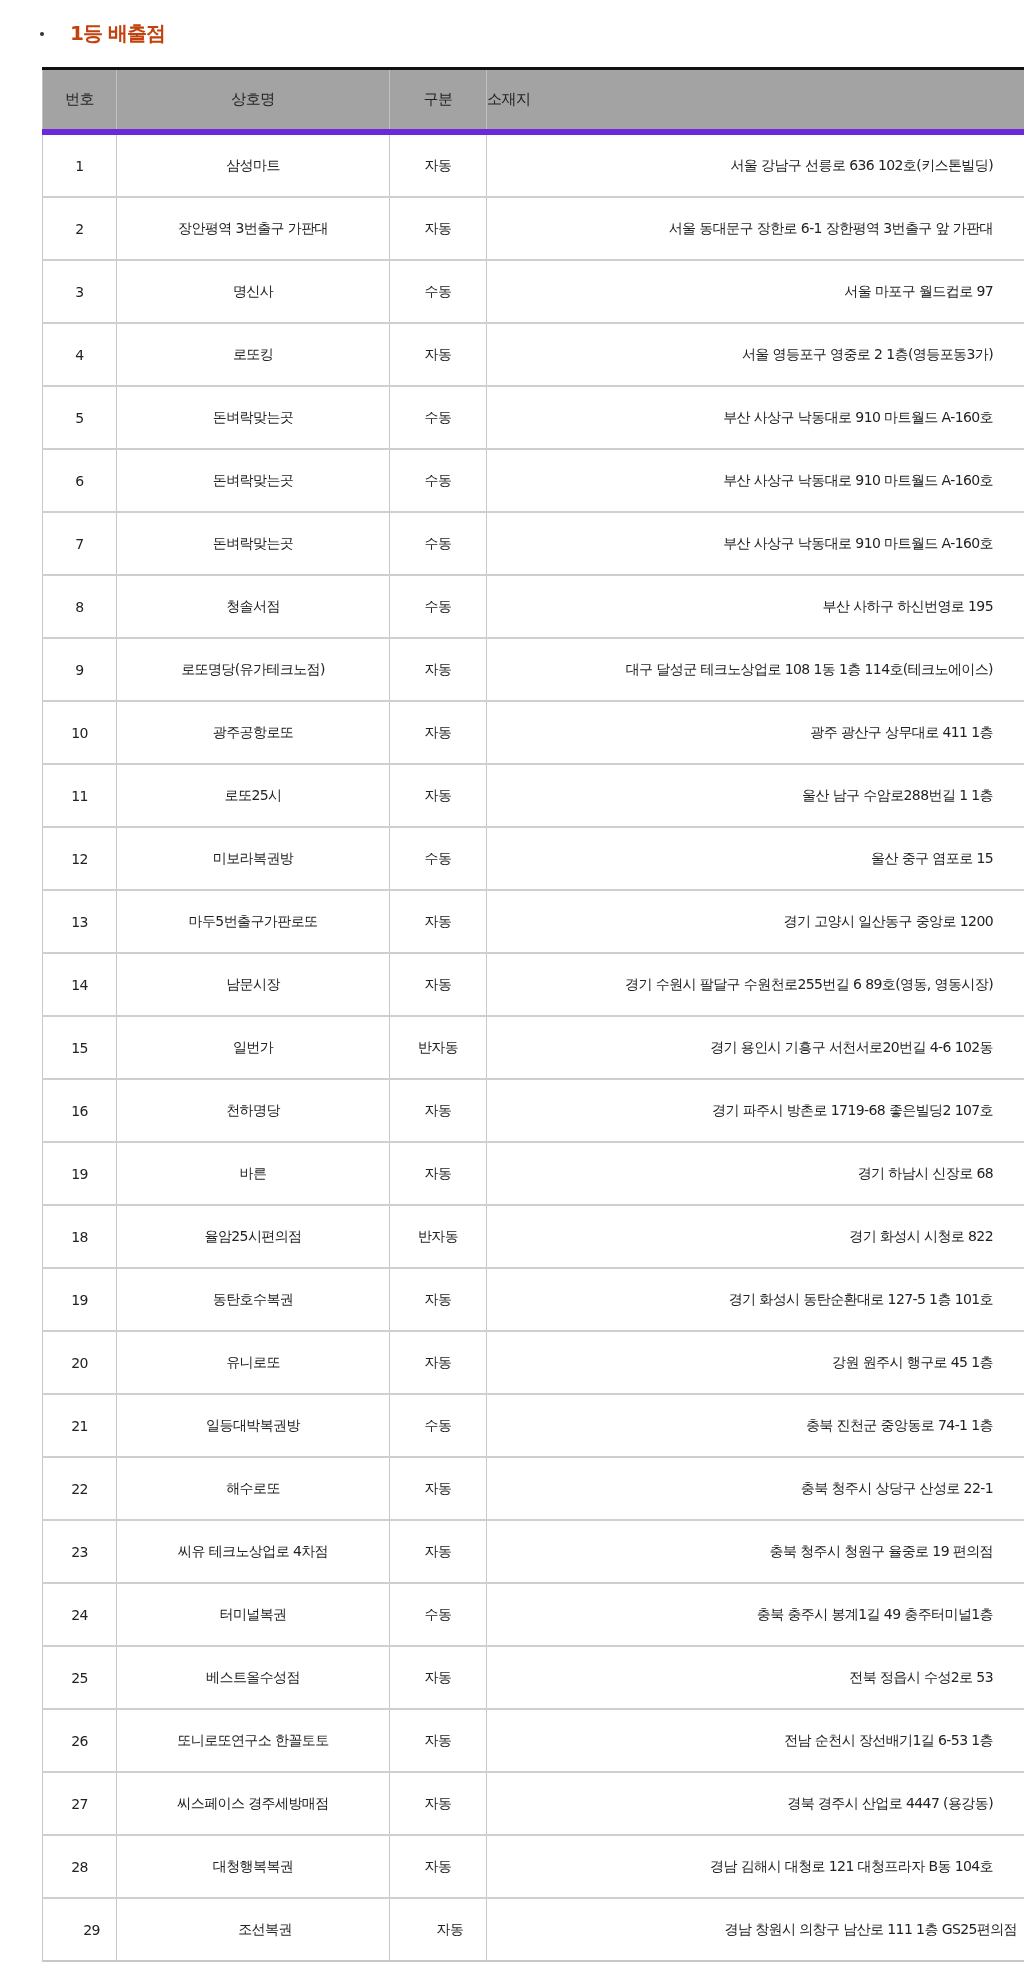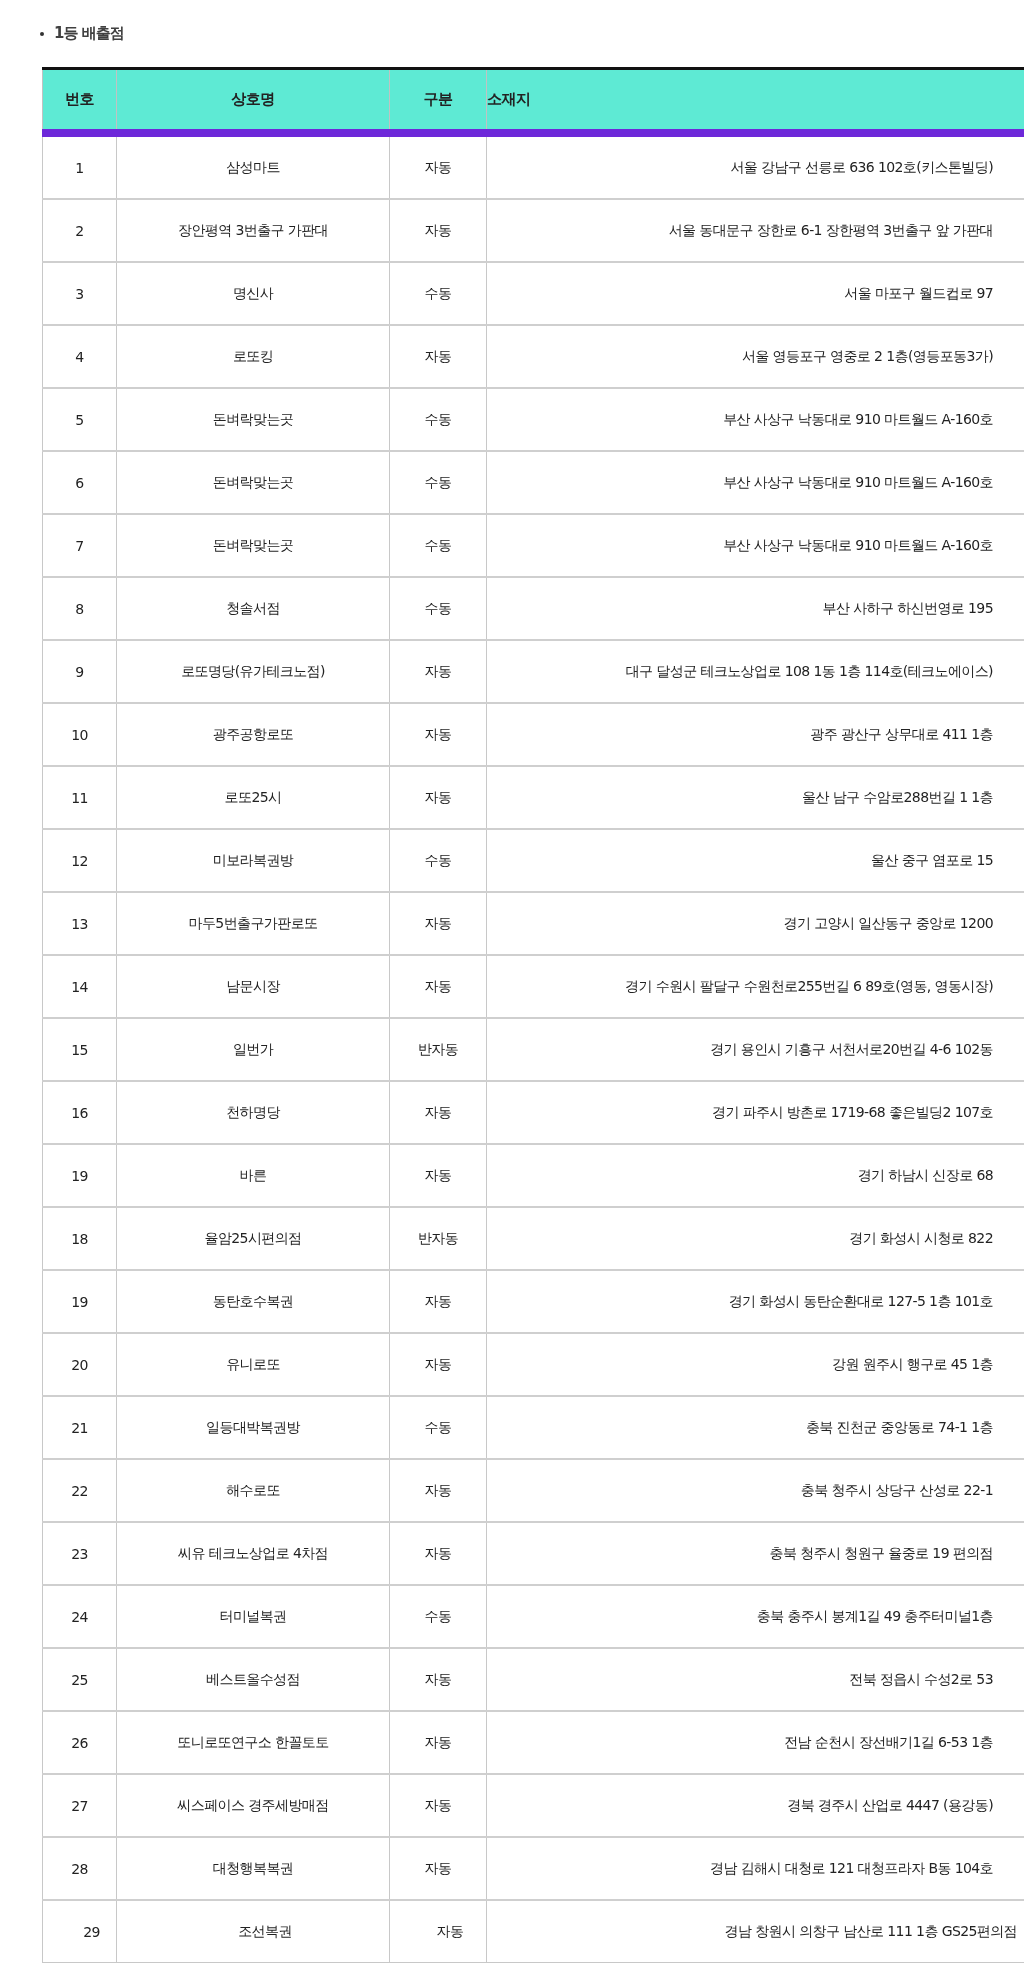--- a/index.html
+++ b/index.html
@@ -12,24 +12,25 @@
       font-family: "DejaVu Sans", "Liberation Sans", sans-serif;
       color: #222222;
     }
     .title {
       position: absolute;
       left: 40px;
       top: 16px;
       height: 34px;
       display: flex;
       align-items: center;
-      font-size: 15px;
+      font-size: 20px;
       font-weight: bold;
-      color: #404040;
+      color: #c2410c;
       letter-spacing: -1px;
+      gap: 16px;
     }
     .title .dot {
       display: inline-block;
       width: 4px;
       height: 4px;
       background: #333;
       border-radius: 50%;
       margin-right: 10px;
       margin-top: 2px;
     }
@@ -43,28 +44,28 @@
       border-collapse: collapse;
       table-layout: fixed;
       width: 1000px;
       border-top: 3px solid #111111;
     }
     col.c-no { width: 74px; }
     col.c-name { width: 273px; }
     col.c-type { width: 97px; }
     col.c-addr { width: 556px; }
     th {
-      background: #5eead4;
+      background: #a3a3a3;
       height: 59px;
       font-size: 15px;
-      font-weight: bold;
+      font-weight: normal;
       color: #222;
       border: 1px solid #c2c2c2;
       border-top: none;
-      border-bottom: 8px solid #6d28d9;
+      border-bottom: 6px solid #6d28d9;
       text-align: center;
       letter-spacing: -0.5px;
       padding: 0;
     }
     td {
       height: 61px;
       font-size: 14px;
       color: #222;
       border: 1px solid #c8c8c8;
       border-bottom: 2px solid #cfcfcf;

